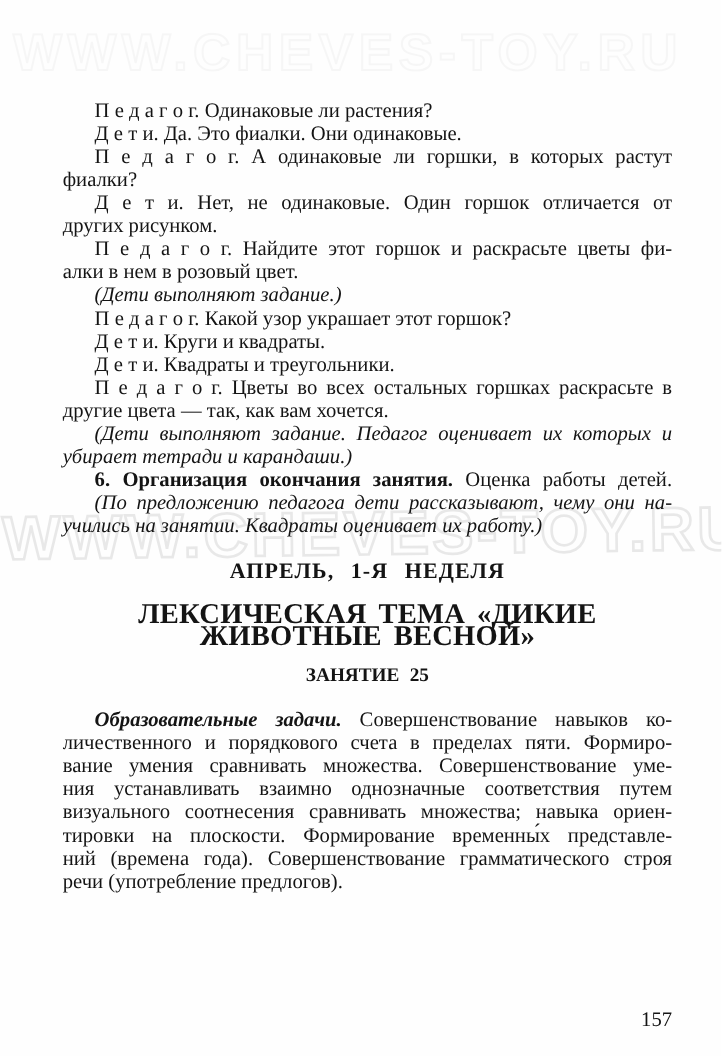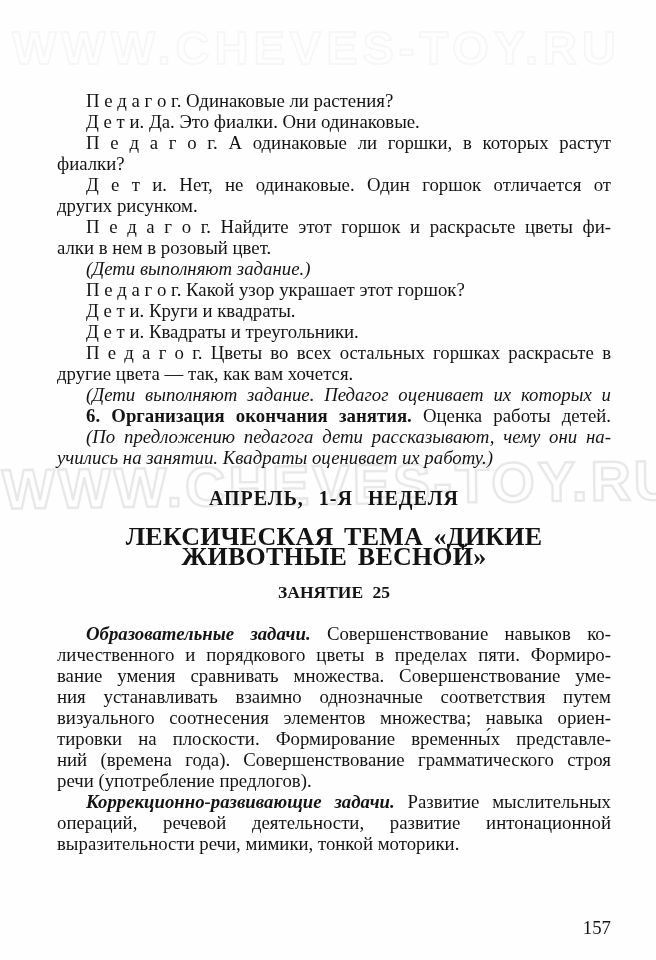--- a/index.html
+++ b/index.html
@@ -107,41 +107,37 @@
       </div>
       <div class="block para">
         <div class="line first">Д е т и. Квадраты и треугольники.</div>
       </div>
       <div class="block para">
         <div class="line j first">П е д а г о г. Цветы во всех остальных горшках раскрасьте в</div>
         <div class="line">другие цвета — так, как вам хочется.</div>
       </div>
       <div class="block stage">
         <div class="line j first">(Дети выполняют задание. Педагог оценивает их которых и</div>
+        <div class="line">убирает тетради и карандаши.)</div>
       </div>
       <div class="block para">
         <div class="line j first"><span class="lead-b">6. Организация окончания занятия.</span> Оценка работы детей.</div>
       </div>
       <div class="block stage">
         <div class="line j first">(По предложению педагога дети рассказывают, чему они на-</div>
         <div class="line">учились на занятии. Квадраты оценивает их работу.)</div>
       </div>
       <div class="block h1">АПРЕЛЬ, 1-Я НЕДЕЛЯ</div>
       <div class="block h2">ЛЕКСИЧЕСКАЯ ТЕМА «ДИКИЕ ЖИВОТНЫЕ ВЕСНОЙ»</div>
       <div class="block h3">ЗАНЯТИЕ 25</div>
       <div class="block para mt">
         <div class="line j first"><span class="lead-bi">Образовательные задачи.</span> Совершенствование навыков ко-</div>
-        <div class="line j">личественного и порядкового цветы в пределах пяти. Формиро-</div>
+        <div class="line j">личественного и порядкового счета в пределах пяти. Формиро-</div>
         <div class="line j">вание умения сравнивать множества. Совершенствование уме-</div>
         <div class="line j">ния устанавливать взаимно однозначные соответствия путем</div>
-        <div class="line j">визуального соотнесения элементов множества; навыка ориен-</div>
+        <div class="line j">визуального соотнесения сравнивать множества; навыка ориен-</div>
         <div class="line j">тировки на плоскости. Формирование временны́х представле-</div>
         <div class="line j">ний (времена года). Совершенствование грамматического строя</div>
         <div class="line">речи (употребление предлогов).</div>
-      </div>
-      <div class="block para">
-        <div class="line j first"><span class="lead-bi">Коррекционно-развивающие задачи.</span> Развитие мыслительных</div>
-        <div class="line j">операций, речевой деятельности, развитие интонационной</div>
-        <div class="line">выразительности речи, мимики, тонкой моторики.</div>
       </div>
     </div>
   <div class="page-number">157</div>
 </div>
 
 </body></html>

